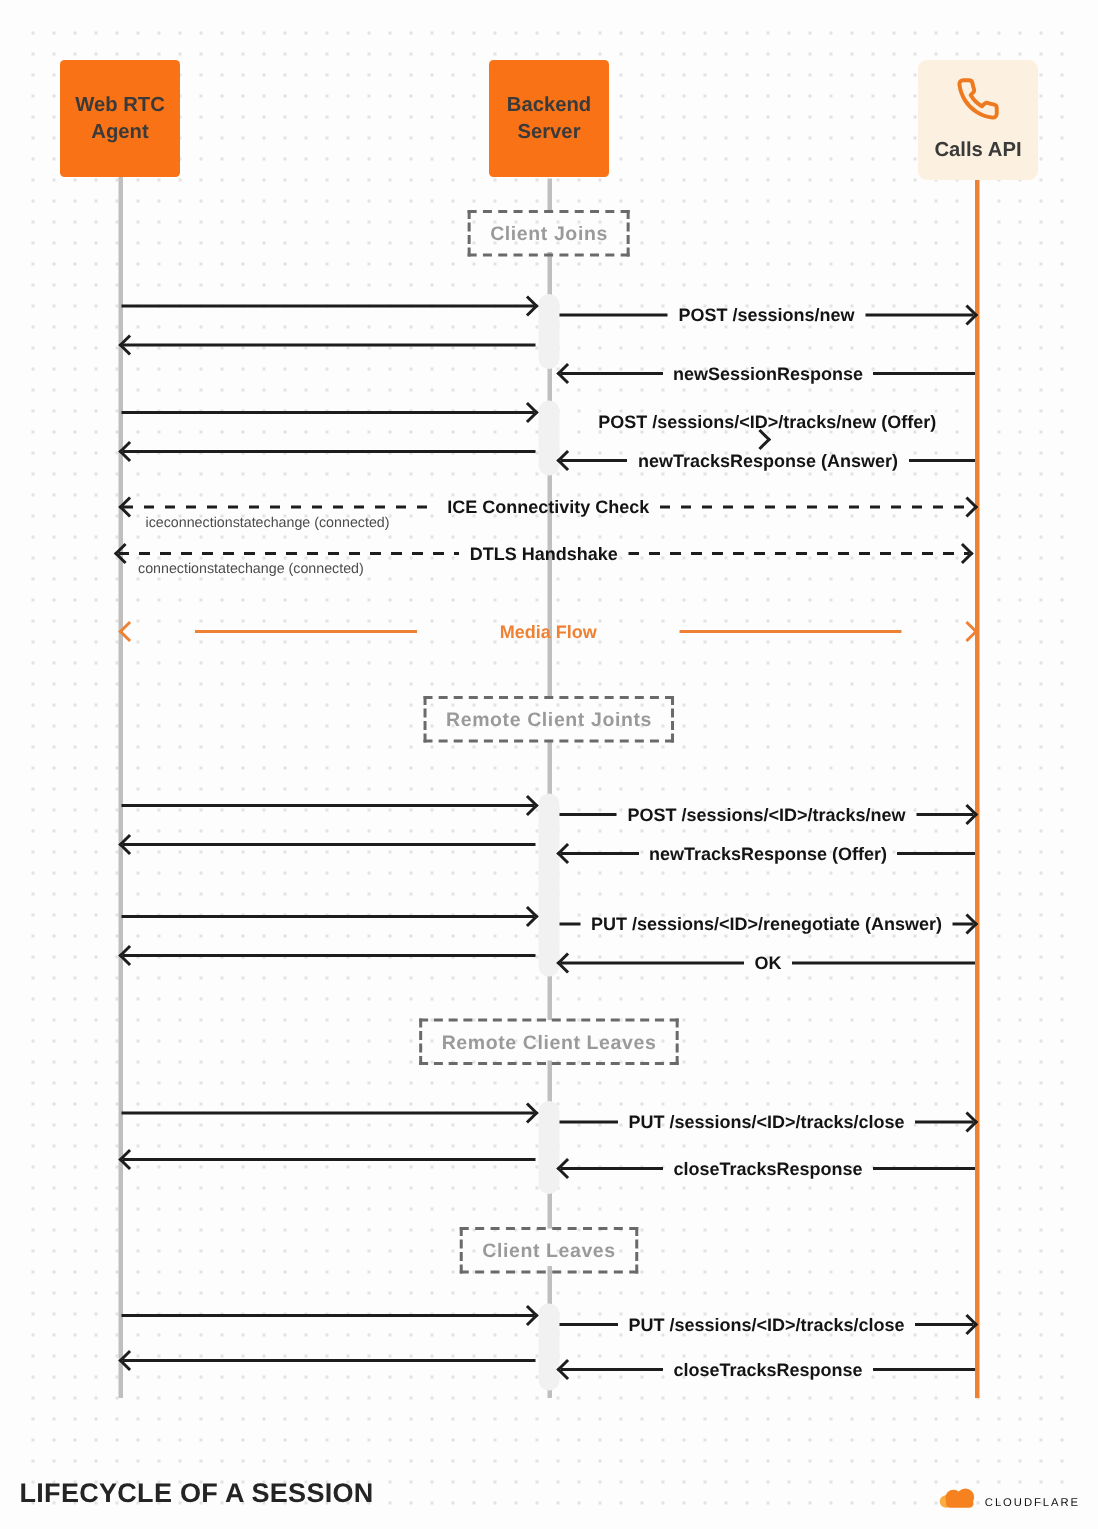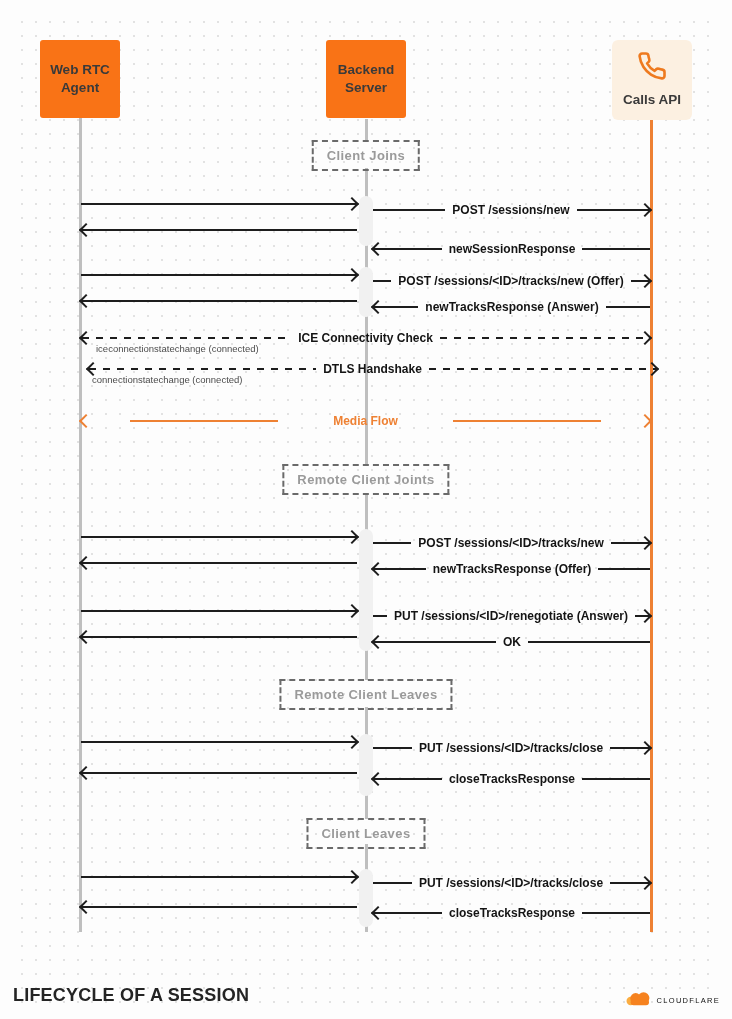--- a/index.html
+++ b/index.html
@@ -108,21 +108,21 @@
       <i class="hl"></i>
       <i class="seg"></i>
       <em class="lbl">newSessionResponse</em>
       <i class="seg"></i>
     </div>
 
   <div class="arr" style="left:81px; top:268px; width:276px;">
       <i class="seg"></i>
       <i class="hr"></i>
     </div>
-  <div class="arr" style="left:373px; top:274px; width:277px;">
+  <div class="arr" style="left:373px; top:274px; width:277px;flex-direction:column;">
       <i class="seg"></i>
       <em class="lbl">POST /sessions/&lt;ID&gt;/tracks/new (Offer)</em>
       <i class="seg"></i>
       <i class="hr"></i>
     </div>
   <div class="arr" style="left:81px; top:294px; width:276px;">
       <i class="hl"></i>
       <i class="seg"></i>
     </div>
   <div class="arr" style="left:373px; top:300px; width:277px;">
@@ -132,23 +132,23 @@
       <i class="seg"></i>
     </div>
 
   <div class="arr dash" style="left:81px; top:331px; width:569px;">
       <i class="hl"></i>
       <i class="seg"></i>
       <em class="lbl">ICE Connectivity Check</em>
       <i class="seg"></i>
       <i class="hr"></i>
     </div>
-  <div class="sub" style="left:96px; top:343px;">iceconnectionstatechange (connected)</div>
-
-  <div class="arr dash" style="left:88px; top:362px; width:569px;text-align:center;">
+  <div class="sub" style="left:80px; top:343px;padding-left:17px;">iceconnectionstatechange (connected)</div>
+
+  <div class="arr dash" style="left:78px; top:362px; width:569px;text-align:center;">
       <i class="hl"></i>
       <i class="seg"></i>
       <em class="lbl">DTLS Handshake</em>
       <i class="seg"></i>
       <i class="hr"></i>
     </div>
   <div class="sub" style="left:92px; top:374px;">connectionstatechange (connected)</div>
 
   <div class="arr orange-a" style="left:81px; top:414px; width:569px;gap:48px;">
       <i class="hl"></i>

